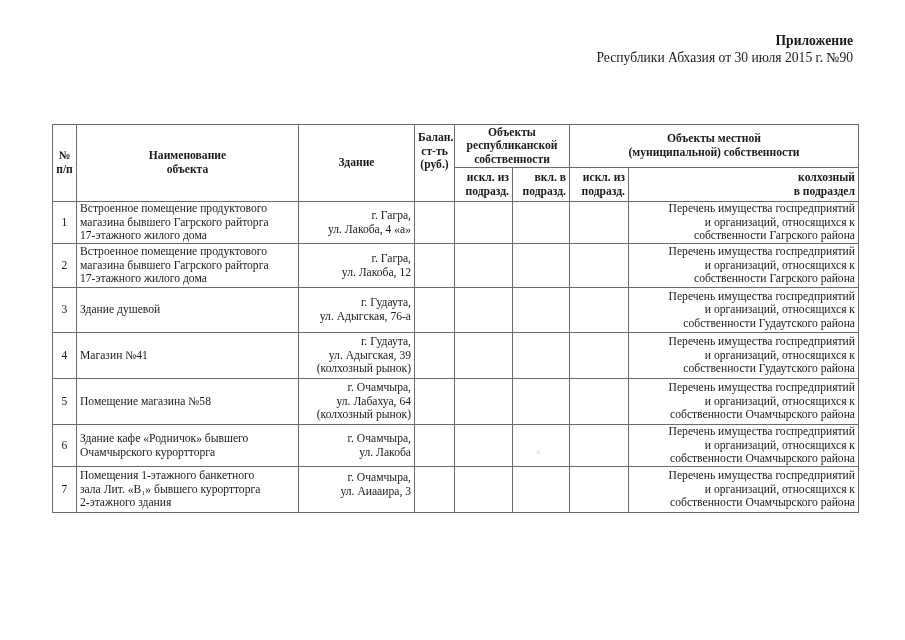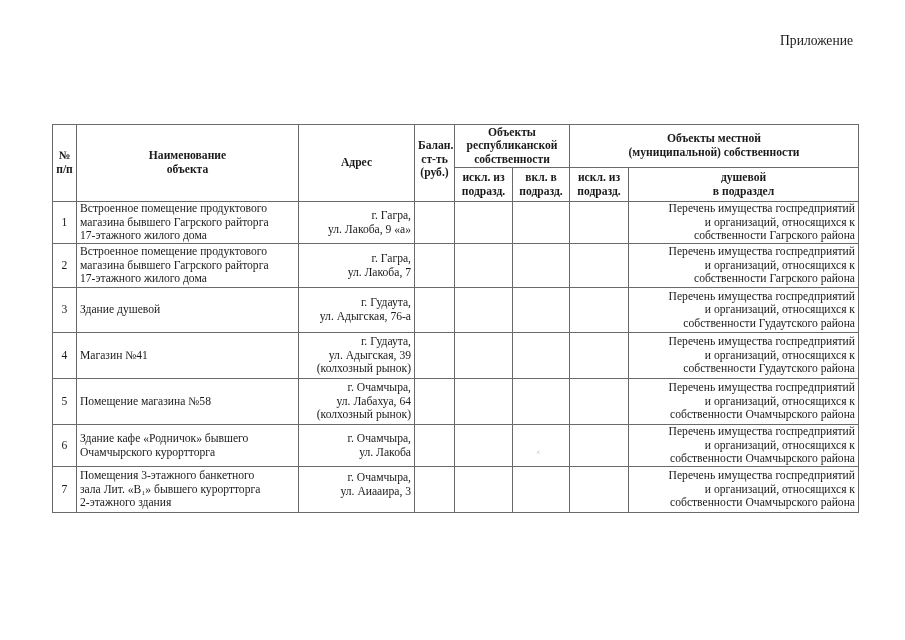--- a/index.html
+++ b/index.html
@@ -4,48 +4,49 @@
 <style>
   html, body { margin: 0; padding: 0; }
   body {
     width: 905px; height: 640px; background: #ffffff; position: relative; overflow: hidden;
     font-family: "Liberation Serif", "DejaVu Serif", serif; color: #1a1a1a;
   }
   .appendix {
     position: absolute; right: 52px; top: 33px; text-align: right;
     font-size: 13.6px; line-height: 16.5px;
   }
-  .appendix .title { font-weight: normal; }
+  .appendix .title { font-weight: bold; }
   table.reg {
     position: absolute; left: 52px; top: 124px;
     border-collapse: collapse; table-layout: fixed;
     width: 806px; font-size: 11.6px; line-height: 13.6px;
   }
   table.reg th, table.reg td {
     border: 1px solid #6a6a6a; padding: 0 3px; vertical-align: middle;
     overflow: hidden;
   }
   table.reg th { font-weight: bold; text-align: center; }
   table.reg thead tr.h1 th { height: 42px; }
-  table.reg thead tr.h2 th { height: 33px; }
+  table.reg thead tr.h2 th { height: 33px; text-align: right; }
   td.num { text-align: center; }
   td.name { text-align: left; padding-left: 5px; }
   td.addr { text-align: right; }
   td.dest { text-align: right; }
   td.empty { }
   .scan-mark {
     position: absolute; left: 536px; top: 450px; width: 5px; height: 5px;
     color: #bbb; font-size: 8px; line-height: 5px;
   }
 </style>
 </head>
 <body>
 
 <div class="appendix">
   <div class="title">Приложение</div>
+  <div>Республики Абхазия от 30 июля 2015 г. №90</div>
 </div>
 
 <table class="reg">
   <colgroup>
     <col style="width:24px">
     <col style="width:222px">
     <col style="width:116px">
     <col style="width:40px">
     <col style="width:58px">
     <col style="width:57px">
@@ -53,72 +54,72 @@
     <col style="width:230px">
   </colgroup>
   <thead>
     <tr class="h1">
       <th rowspan="2">
         <span>№</span><br><span>п/п</span>
       </th>
       <th rowspan="2">
         <span>Наименование</span><br><span>объекта</span>
       </th>
-      <th rowspan="2">Адрес</th>
-      <th rowspan="2" style="vertical-align:top;padding-top:14px;">
+      <th rowspan="2">Здание</th>
+      <th rowspan="2" style="vertical-align:top;padding-top:6px;">
         <span>Балан.</span><br><span>ст-ть</span><br><span>(руб.)</span>
       </th>
       <th colspan="2">
         <span>Объекты</span><br><span>республиканской</span><br><span>собственности</span>
       </th>
       <th colspan="2">
         <span>Объекты местной</span><br><span>(муниципальной) собственности</span>
       </th>
     </tr>
     <tr class="h2">
       <th>
         <span>искл. из</span><br><span>подразд.</span>
       </th>
       <th>
         <span>вкл. в</span><br><span>подразд.</span>
       </th>
       <th>
         <span>искл. из</span><br><span>подразд.</span>
       </th>
       <th>
-        <span>душевой</span><br><span>в подраздел</span>
+        <span>колхозный</span><br><span>в подраздел</span>
       </th>
     </tr>
   </thead>
   <tbody>
 
     <tr style="height:42px">
       <td class="num">1</td>
       <td class="name">
         <span>Встроенное помещение продуктового</span><br><span>магазина бывшего Гагрского райторга</span><br><span>17-этажного жилого дома</span>
       </td>
       <td class="addr">
-        <span>г. Гагра,</span><br><span>ул. Лакоба, 9 «а»</span>
+        <span>г. Гагра,</span><br><span>ул. Лакоба, 4 «а»</span>
       </td>
       <td class="empty"></td>
       <td class="empty"></td>
       <td class="empty"></td>
       <td class="empty"></td>
       <td class="dest">
         <span>Перечень имущества госпредприятий</span><br><span>и организаций, относящихся к</span><br><span>собственности Гагрского района</span>
       </td>
     </tr>
 
     <tr style="height:44px">
       <td class="num">2</td>
       <td class="name">
         <span>Встроенное помещение продуктового</span><br><span>магазина бывшего Гагрского райторга</span><br><span>17-этажного жилого дома</span>
       </td>
       <td class="addr">
-        <span>г. Гагра,</span><br><span>ул. Лакоба, 7</span>
+        <span>г. Гагра,</span><br><span>ул. Лакоба, 12</span>
       </td>
       <td class="empty"></td>
       <td class="empty"></td>
       <td class="empty"></td>
       <td class="empty"></td>
       <td class="dest">
         <span>Перечень имущества госпредприятий</span><br><span>и организаций, относящихся к</span><br><span>собственности Гагрского района</span>
       </td>
     </tr>
 
@@ -186,21 +187,21 @@
       <td class="empty"></td>
       <td class="empty"></td>
       <td class="dest">
         <span>Перечень имущества госпредприятий</span><br><span>и организаций, относящихся к</span><br><span>собственности Очамчырского района</span>
       </td>
     </tr>
 
     <tr style="height:46px">
       <td class="num">7</td>
       <td class="name">
-        <span>Помещения 3-этажного банкетного</span><br><span>зала Лит. «В₁» бывшего курортторга</span><br><span>2-этажного здания</span>
+        <span>Помещения 1-этажного банкетного</span><br><span>зала Лит. «В₁» бывшего курортторга</span><br><span>2-этажного здания</span>
       </td>
       <td class="addr" style="vertical-align:top;padding-top:4px;">
         <span>г. Очамчыра,</span><br><span>ул. Аиааира, 3</span>
       </td>
       <td class="empty"></td>
       <td class="empty"></td>
       <td class="empty"></td>
       <td class="empty"></td>
       <td class="dest">
         <span>Перечень имущества госпредприятий</span><br><span>и организаций, относящихся к</span><br><span>собственности Очамчырского района</span>

